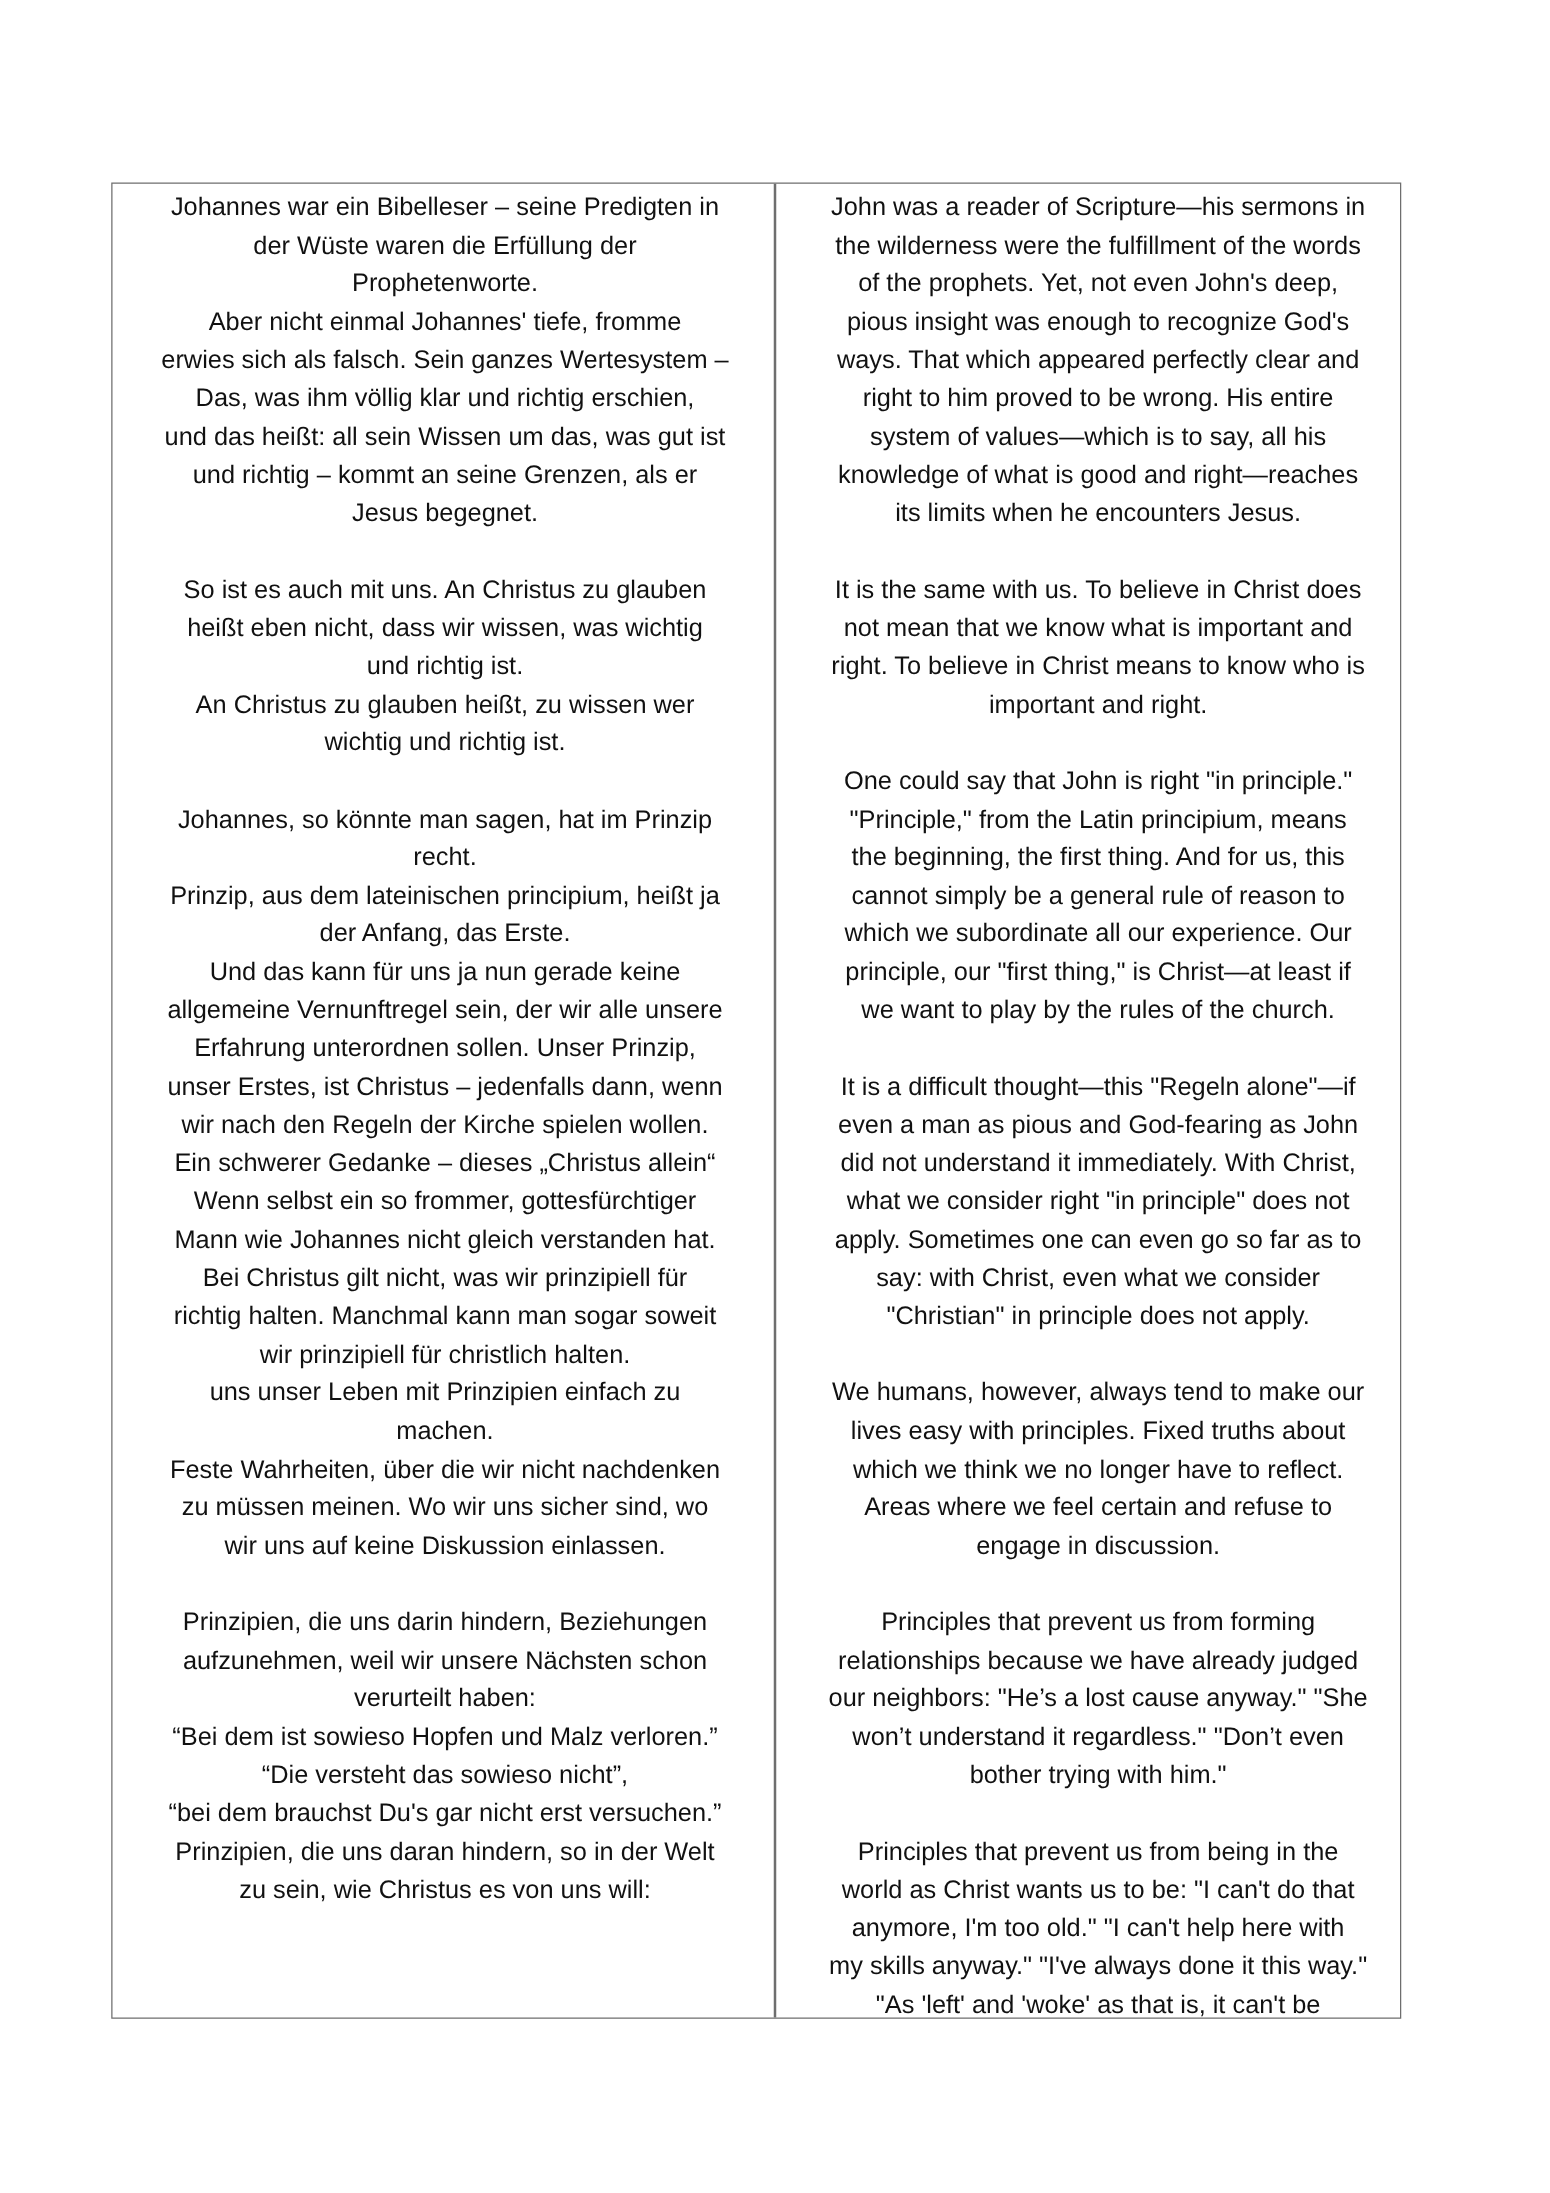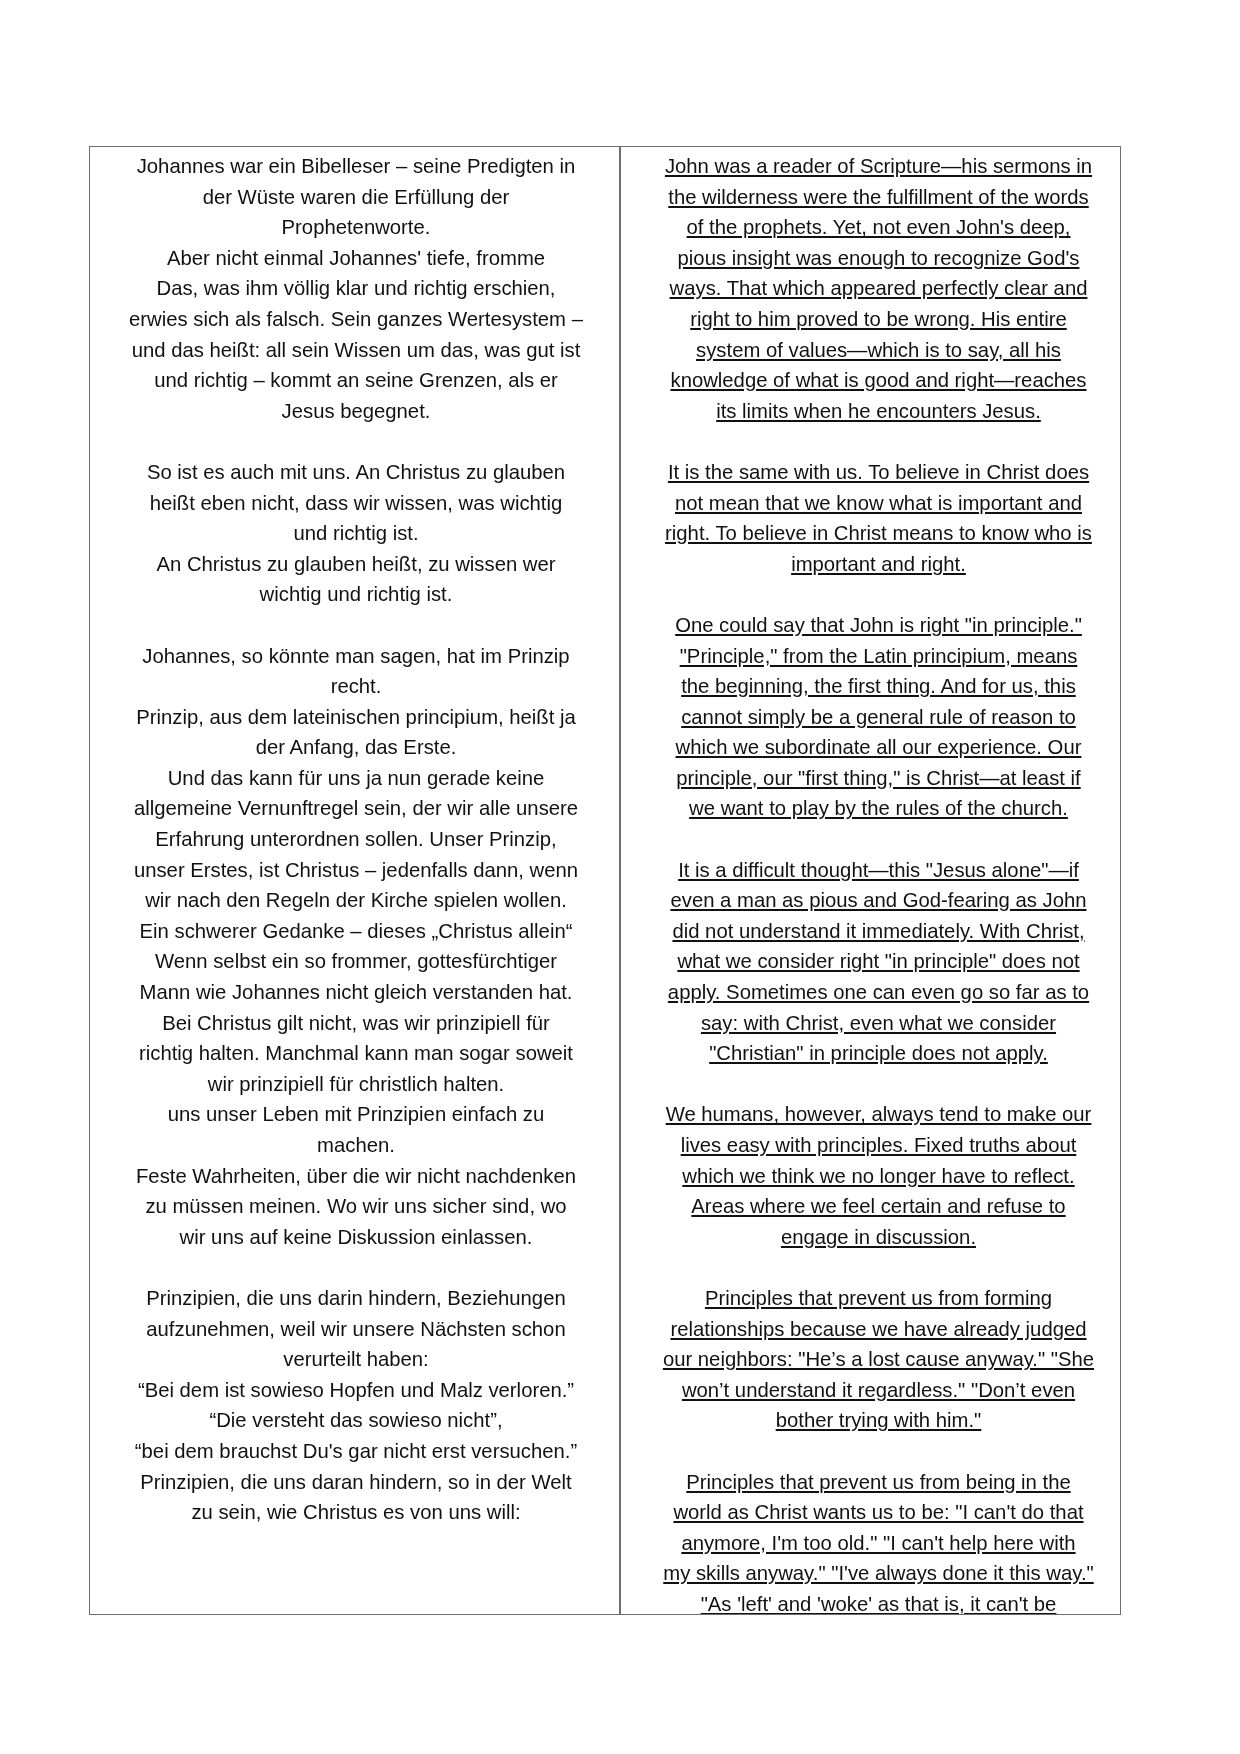--- a/index.html
+++ b/index.html
@@ -38,21 +38,20 @@
       overflow: hidden;
       padding: 4px 8px 0 11px;
     }
     .col-de {
       width: 531px;
       border-right: 2px solid #6e6e6e;
     }
     .col-en {
       flex: 1;
       padding-left: 24px;
-      text-decoration: underline;
     }
     .line {
       display: block;
       font-size: 20.3px;
       line-height: 30.6px;
       height: 30.6px;
       white-space: nowrap;
       letter-spacing: 0px;
     }
     .blank {
@@ -63,22 +62,22 @@
 </head>
 <body>
 
 <div class="page">
   <div class="table">
     <div class="col col-de" id="col-0">
         <span class="line">Johannes war ein Bibelleser – seine Predigten in</span>
         <span class="line">der Wüste waren die Erfüllung der</span>
         <span class="line">Prophetenworte.</span>
         <span class="line">Aber nicht einmal Johannes' tiefe, fromme</span>
+        <span class="line">erwies sich als falsch. Sein ganzes Wertesystem –</span>
         <span class="line">Das, was ihm völlig klar und richtig erschien,</span>
-        <span class="line">erwies sich als falsch. Sein ganzes Wertesystem –</span>
         <span class="line">und das heißt: all sein Wissen um das, was gut ist</span>
         <span class="line">und richtig – kommt an seine Grenzen, als er</span>
         <span class="line">Jesus begegnet.</span>
         <span class="blank"></span>
         <span class="line">So ist es auch mit uns. An Christus zu glauben</span>
         <span class="line">heißt eben nicht, dass wir wissen, was wichtig</span>
         <span class="line">und richtig ist.</span>
         <span class="line">An Christus zu glauben heißt, zu wissen wer</span>
         <span class="line">wichtig und richtig ist.</span>
         <span class="blank"></span>
@@ -129,21 +128,21 @@
         <span class="line">important and right.</span>
         <span class="blank"></span>
         <span class="line">One could say that John is right "in principle."</span>
         <span class="line">"Principle," from the Latin principium, means</span>
         <span class="line">the beginning, the first thing. And for us, this</span>
         <span class="line">cannot simply be a general rule of reason to</span>
         <span class="line">which we subordinate all our experience. Our</span>
         <span class="line">principle, our "first thing," is Christ—at least if</span>
         <span class="line">we want to play by the rules of the church.</span>
         <span class="blank"></span>
-        <span class="line">It is a difficult thought—this "Jesus alone"—if</span>
+        <span class="line">It is a difficult thought—this "Regeln alone"—if</span>
         <span class="line">even a man as pious and God-fearing as John</span>
         <span class="line">did not understand it immediately. With Christ,</span>
         <span class="line">what we consider right "in principle" does not</span>
         <span class="line">apply. Sometimes one can even go so far as to</span>
         <span class="line">say: with Christ, even what we consider</span>
         <span class="line">"Christian" in principle does not apply.</span>
         <span class="blank"></span>
         <span class="line">We humans, however, always tend to make our</span>
         <span class="line">lives easy with principles. Fixed truths about</span>
         <span class="line">which we think we no longer have to reflect.</span>

